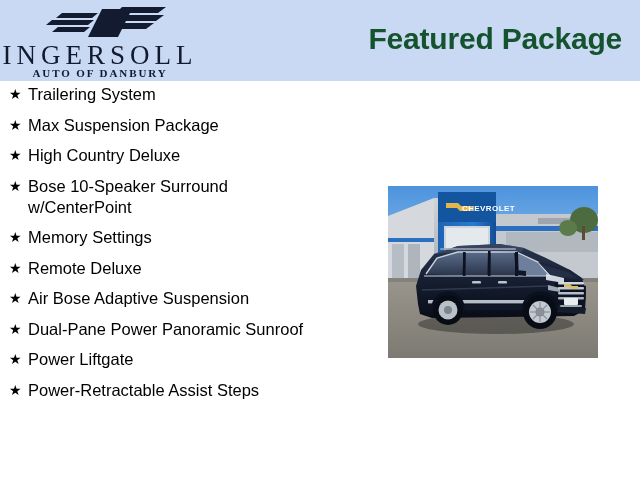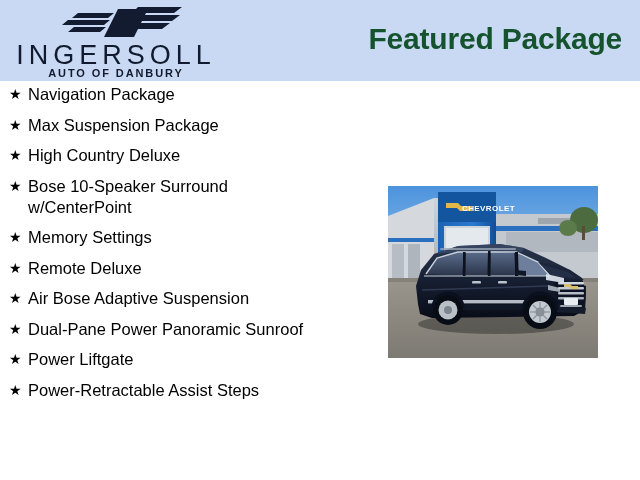--- a/index.html
+++ b/index.html
@@ -22,24 +22,25 @@
     left: 0;
     top: 0;
     width: 640px;
     height: 81px;
     background: #c9d9f3;
     box-sizing: border-box;
   }
 
   .logo-block {
     position: absolute;
-    left: 16px;
+    left: 0;
     top: 2px;
     width: 200px;
     height: 78px;
+    font-family: Liberation Serif, serif;
   }
 
   .logo-emblem {
     position: absolute;
     left: 44px;
     top: 3px;
     width: 124px;
     height: 36px;
   }
 
@@ -159,21 +160,21 @@
 
     <div class="logo-tagline">AUTO OF DANBURY</div>
   </div>
 
   <div class="header-title">Featured Package</div>
 </div>
 
 <ul class="features">
   <li class="feature-item">
     <span class="feature-bullet">★</span>
-    <span class="feature-label">Navigation Package</span>
+    <span class="feature-label">Trailering System</span>
   </li>
   <li class="feature-item">
     <span class="feature-bullet">★</span>
     <span class="feature-label">Max Suspension Package</span>
   </li>
   <li class="feature-item">
     <span class="feature-bullet">★</span>
     <span class="feature-label">High Country Deluxe</span>
   </li>
   <li class="feature-item">

